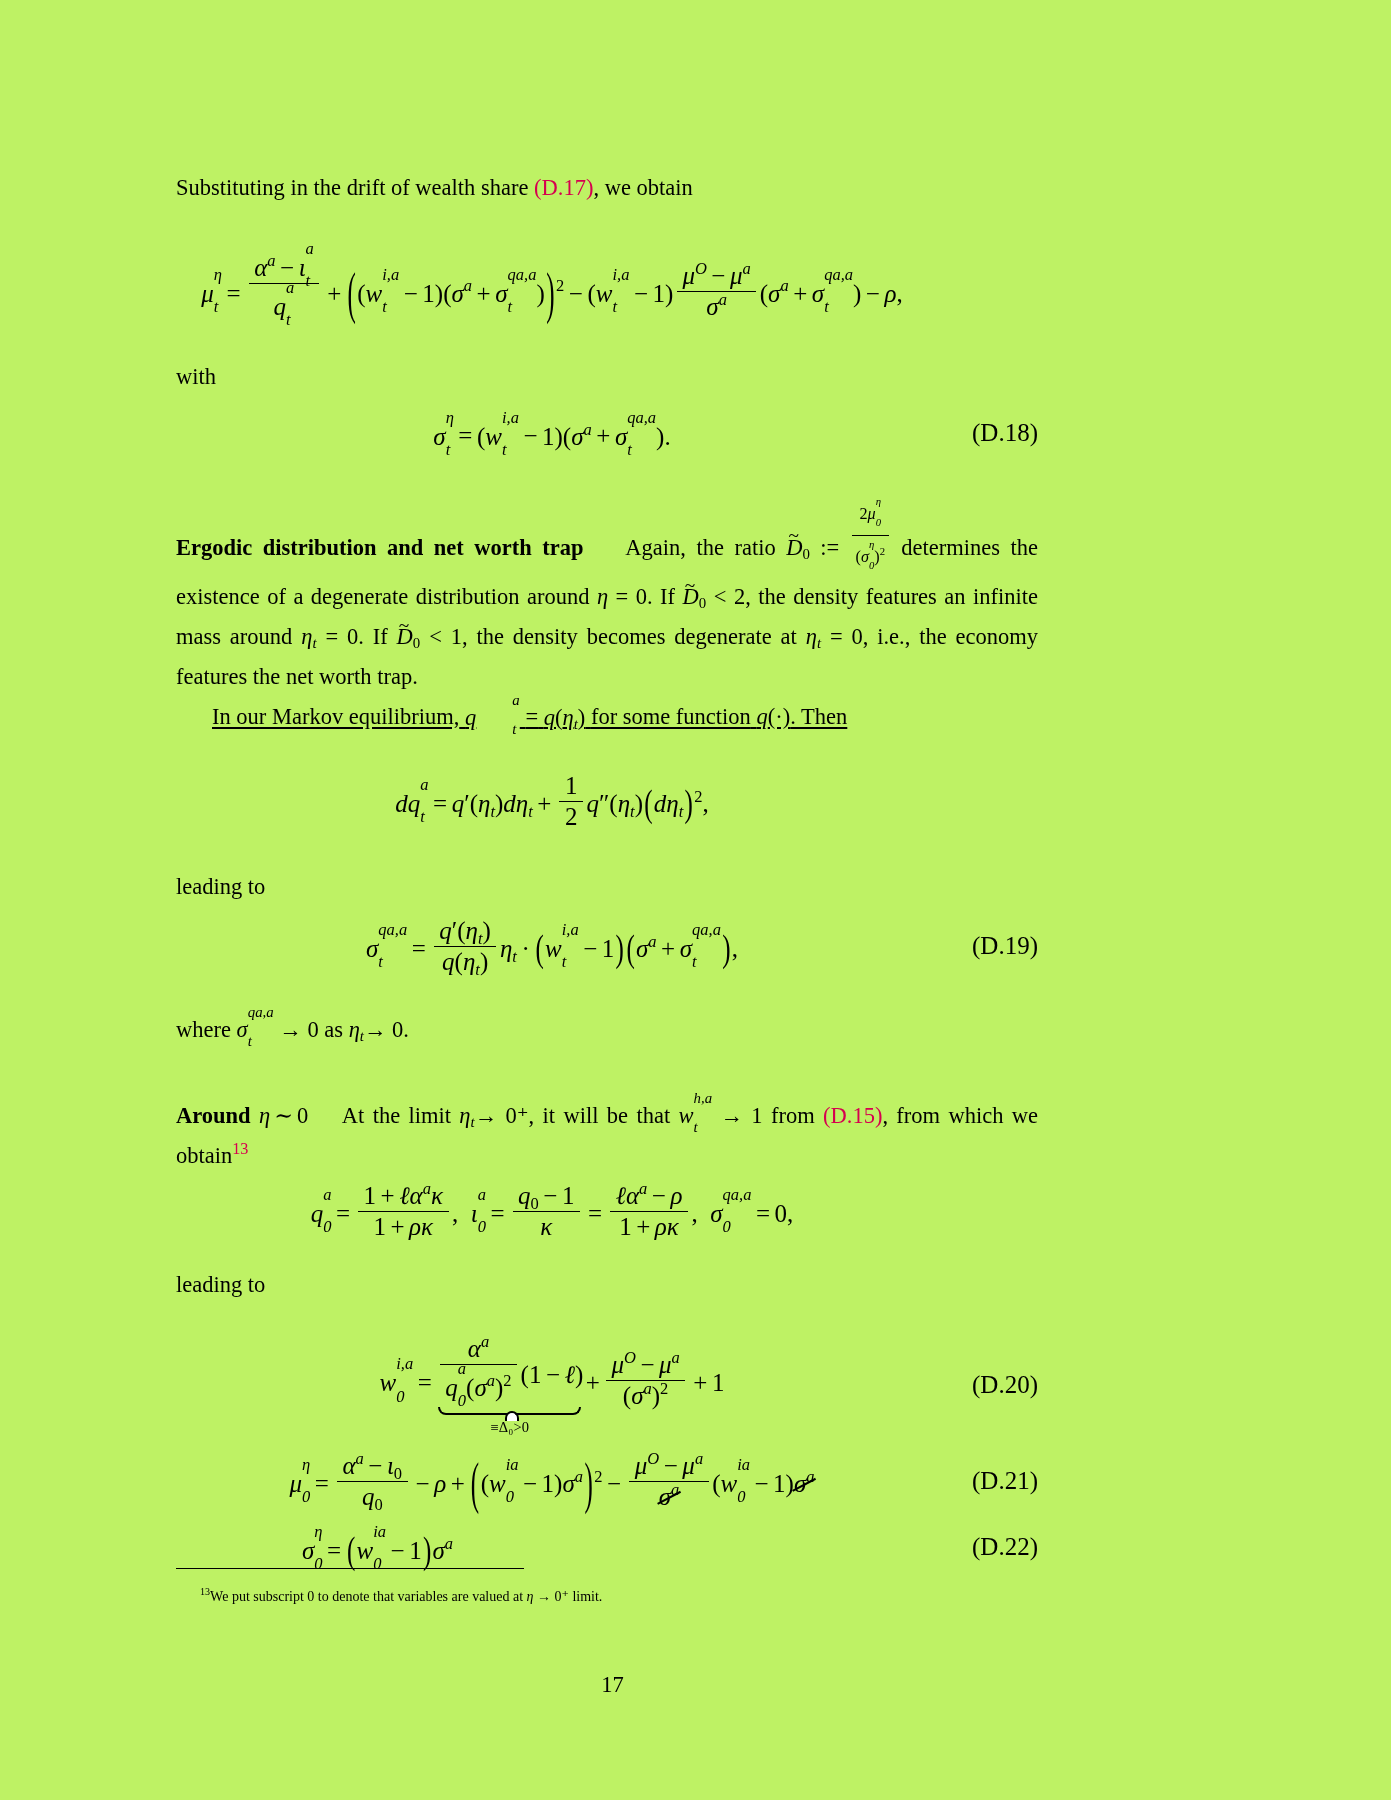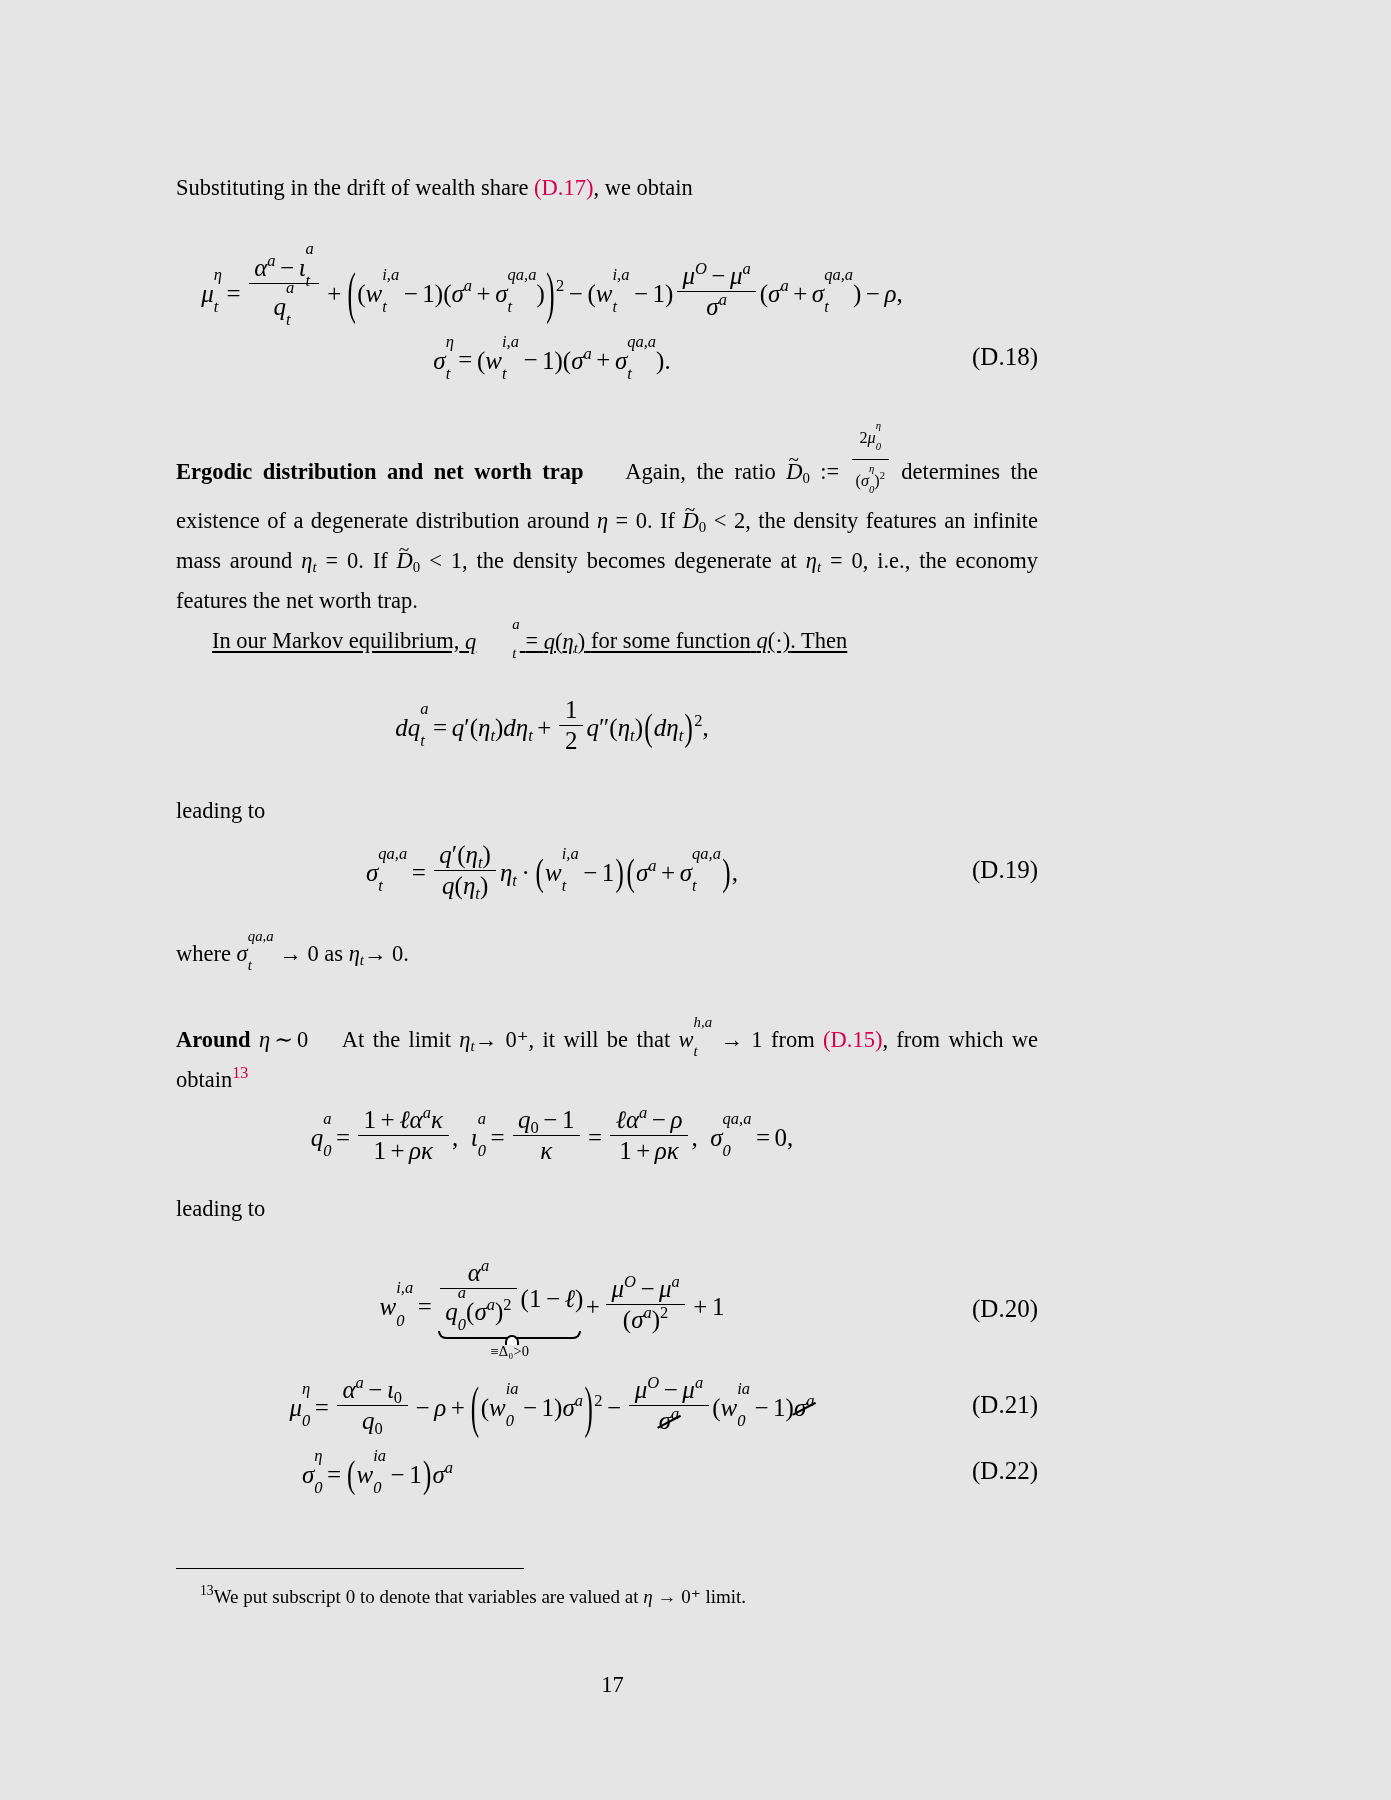--- a/index.html
+++ b/index.html
@@ -13,21 +13,21 @@
     font-family: "Liberation Serif", "DejaVu Serif", serif;
     color: #000000;
     position: relative;
     overflow: hidden;
   }
   .page {
     position: absolute;
     left: 0; top: 0;
     width: 1391px;
     height: 1800px;
-    background: #e5e5e5;
+    background: #bef264;
   }
   .content {
     position: absolute;
     left: 176px;
     top: 168px;
     width: 862px;
   }
 
   
   .para {
@@ -183,21 +183,21 @@
     top: 1568px;
     width: 348px;
     height: 0;
     border-top: 1.3px solid #000;
   }
   .footnote {
     position: absolute;
     left: 200px;
     top: 1583px;
     width: 860px;
-    font-size: 19px;
+    font-size: 14px;
     line-height: 28px;
   }
   .fn-mark { font-size: 0.72em; vertical-align: 0.58em; line-height: 0; }
 
   .pagenum {
     position: absolute;
     left: 0;
     top: 1672px;
     width: 1225px;
     text-align: center;
@@ -215,20 +215,21 @@
       <span>Substituting in the drift of wealth share </span><span class="ref">(D.17)</span><span>, we obtain</span>
     </p>
 
     <div class="eqrow" style="margin-top:38px;">
       <div class="eqbody math">
         <span class="mi">μ</span><span class="ss"><span class="t">η</span><span class="b">t</span></span><span class="mo">=</span><span class="frac"><span class="num"><span class="mi">α</span><sup class="sm">a</sup><span class="mo">−</span><span class="mi">ι</span><span class="ss"><span class="t">a</span><span class="b">t</span></span></span><span class="den"><span class="mi">q</span><span class="ss"><span class="t">a</span><span class="b">t</span></span></span></span><span class="mo">+</span><span class="bigger">(</span><span class="paren">(</span><span class="mi">w</span><span class="ss"><span class="t">i,a</span><span class="b">t</span></span><span class="mo">−</span><span class="mn">1</span><span class="paren">)(</span><span class="mi">σ</span><sup class="sm">a</sup><span class="mo">+</span><span class="mi">σ</span><span class="ss"><span class="t">qa,a</span><span class="b">t</span></span><span class="paren">)</span><span class="bigger">)</span><sup class="sm up">2</sup><span class="mo">−</span><span class="paren">(</span><span class="mi">w</span><span class="ss"><span class="t">i,a</span><span class="b">t</span></span><span class="mo">−</span><span class="mn">1</span><span class="paren">)</span><span class="frac"><span class="num"><span class="mi">μ</span><sup class="sm">O</sup><span class="mo">−</span><span class="mi">μ</span><sup class="sm">a</sup></span><span class="den"><span class="mi">σ</span><sup class="sm">a</sup></span></span><span class="paren">(</span><span class="mi">σ</span><sup class="sm">a</sup><span class="mo">+</span><span class="mi">σ</span><span class="ss"><span class="t">qa,a</span><span class="b">t</span></span><span class="paren">)</span><span class="mo">−</span><span class="mi">ρ</span><span class="paren">,</span>
       </div>
       <div class="eqtag"></div>
     </div>
 
+    <p class="para nojust" style="margin-top:36px;">with</p>
 
     <div class="eqrow" style="margin-top:18px;">
       <div class="eqbody math">
         <span class="mi">σ</span><span class="ss"><span class="t">η</span><span class="b">t</span></span><span class="mo">=</span><span class="paren">(</span><span class="mi">w</span><span class="ss"><span class="t">i,a</span><span class="b">t</span></span><span class="mo">−</span><span class="mn">1</span><span class="paren">)(</span><span class="mi">σ</span><sup class="sm">a</sup><span class="mo">+</span><span class="mi">σ</span><span class="ss"><span class="t">qa,a</span><span class="b">t</span></span><span class="paren">).</span>
       </div>
       <div class="eqtag">(D.18)</div>
     </div>
 
     <p class="para" style="margin-top:44px;">
       <span class="bold">Ergodic distribution and net worth trap</span>&nbsp;&nbsp;&nbsp;&nbsp;<span>Again, the ratio</span>

